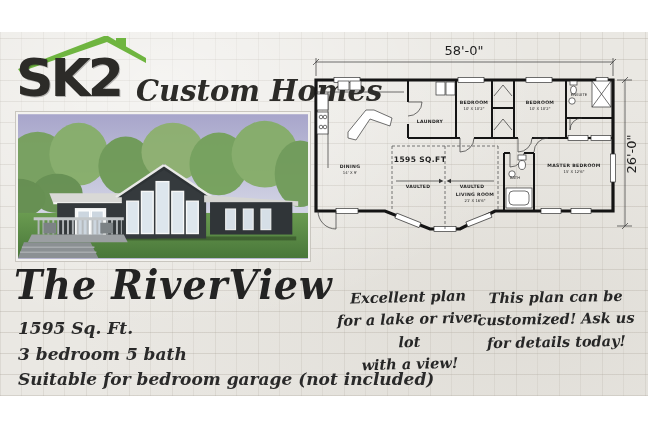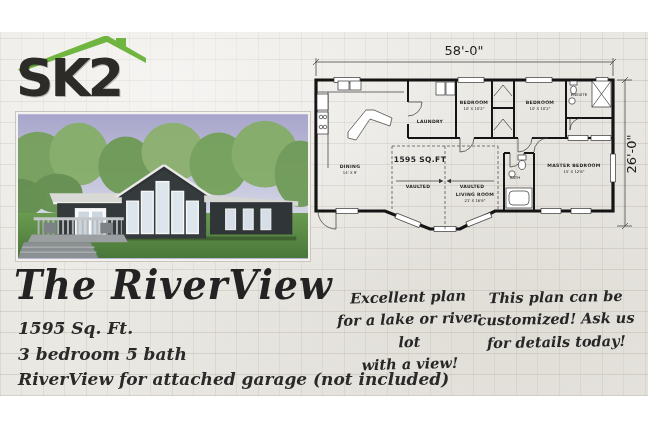--- a/index.html
+++ b/index.html
@@ -63,20 +63,21 @@
 
 <div class="canvas">
   <div class="brick-bg"></div>
 
   <div class="logo">
     <svg class="roof-svg" width="134" height="36" viewBox="0 0 134 36">
       <polygon points="0,33 86,0 90,0 128,22 128,27 89,6 2,36" fill="#6fb540"></polygon>
       <polygon points="98,2 108,2 108,14 98,8" fill="#6fb540"></polygon>
     </svg>
     <div class="sk2">SK2</div>
+    <div class="tagline">Custom Homes</div>
   </div>
 
   <div class="photo">
     <svg width="290" height="145" viewBox="0 0 296 146">
       <defs>
         <linearGradient id="sky" x1="0" y1="0" x2="0" y2="1">
           <stop offset="0" stop-color="#a8a6cb"></stop>
             <stop offset="1" stop-color="#d6d8e7"></stop>
         </linearGradient>
         <linearGradient id="grass" x1="0" y1="0" x2="0" y2="1">
@@ -264,21 +265,21 @@
       <text class="fp fp-rdim" x="207" y="141">BATH</text>
       <text class="fp fp-room" x="266" y="129">MASTER BEDROOM</text>
       <text class="fp fp-rdim" x="266" y="135">15' X 12'6"</text>
     </svg>
   </div>
 
   <div class="plan-title">The RiverView</div>
   <div class="specs">
     <div>1595 Sq. Ft.</div>
     <div>3 bedroom 5 bath</div>
-    <div>RiverView for attached garage (not included)</div>
+    <div>Suitable for bedroom garage (not included)</div>
   </div>
 
   <div class="note note-1">
     <div>Excellent plan</div>
     <div>for a lake or river lot</div>
     <div>with a view!</div>
   </div>
   <div class="note note-2">
     <div>This plan can be</div>
     <div>customized! Ask us</div>

